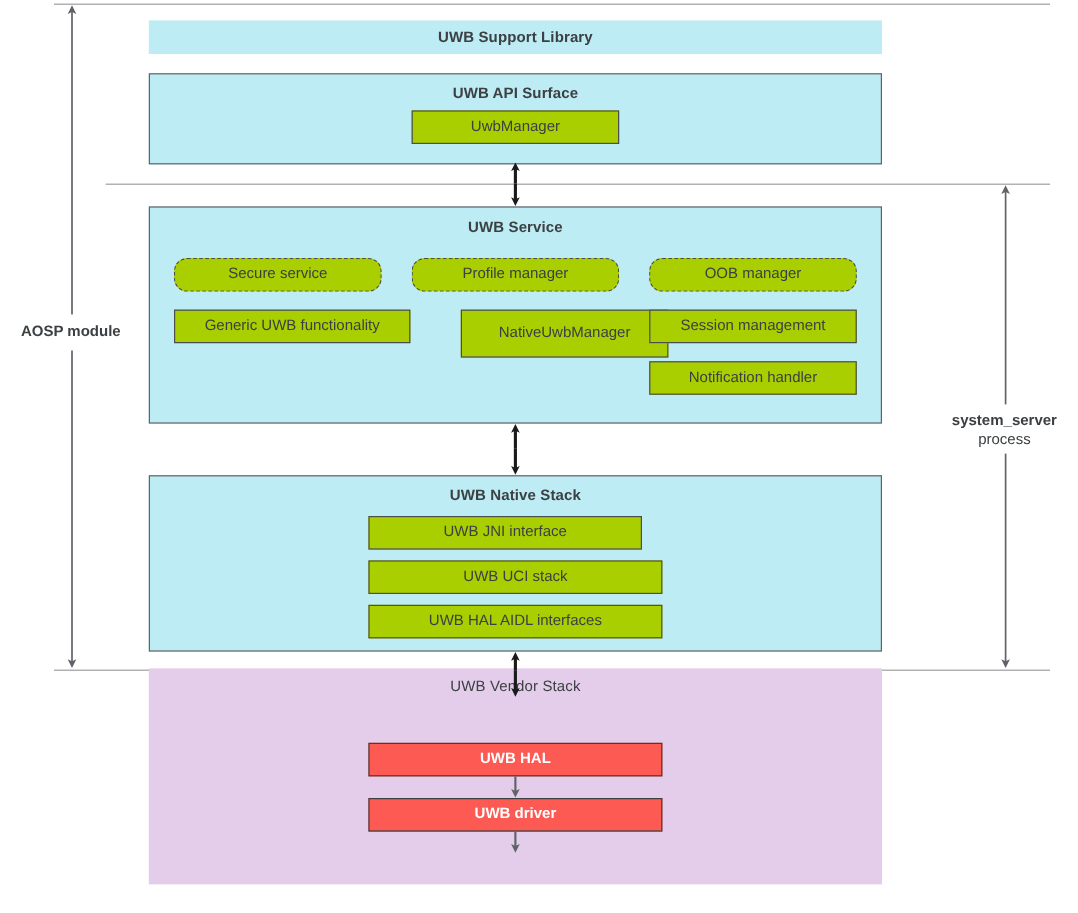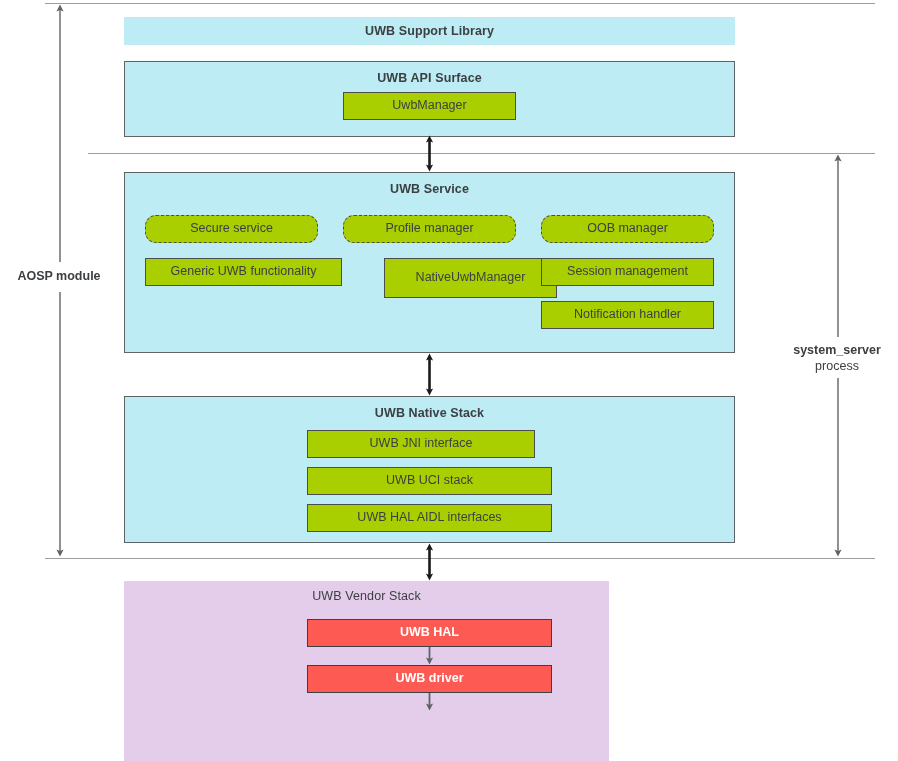--- a/index.html
+++ b/index.html
@@ -127,21 +127,21 @@
 
   <div class="chip" style="left:541px; top:301px; width:173px; height:28px;">Notification handler</div>
 
   <div class="layer" style="left:124px; top:396px; width:611px; height:147px;">
     <div class="layer-title" style="top:9px;">UWB Native Stack</div>
   </div>
   <div class="chip" style="left:307px; top:430px; width:228px; height:28px;">UWB JNI interface</div>
   <div class="chip" style="left:307px; top:467px; width:245px; height:28px;">UWB UCI stack</div>
   <div class="chip" style="left:307px; top:504px; width:245px; height:28px;">UWB HAL AIDL interfaces</div>
 
-  <div class="layer vendor" style="left:124px; top:581px; width:485px; height:180px;">
+  <div class="layer vendor" style="left:124px; top:557px; width:611px; height:180px;">
     <div class="layer-title regular" style="top:8px;">UWB Vendor Stack</div>
   </div>
   <div class="chip red" style="left:307px; top:619px; width:245px; height:28px;">UWB HAL</div>
   <div class="chip red" style="left:307px; top:665px; width:245px; height:28px;">UWB driver</div>
 
   <div class="side-label" style="left:0px; top:269px; width:118px;">
     <span class="b">AOSP module</span>
   </div>
 
   <div class="side-label" style="left:778px; top:343px; width:118px;">

